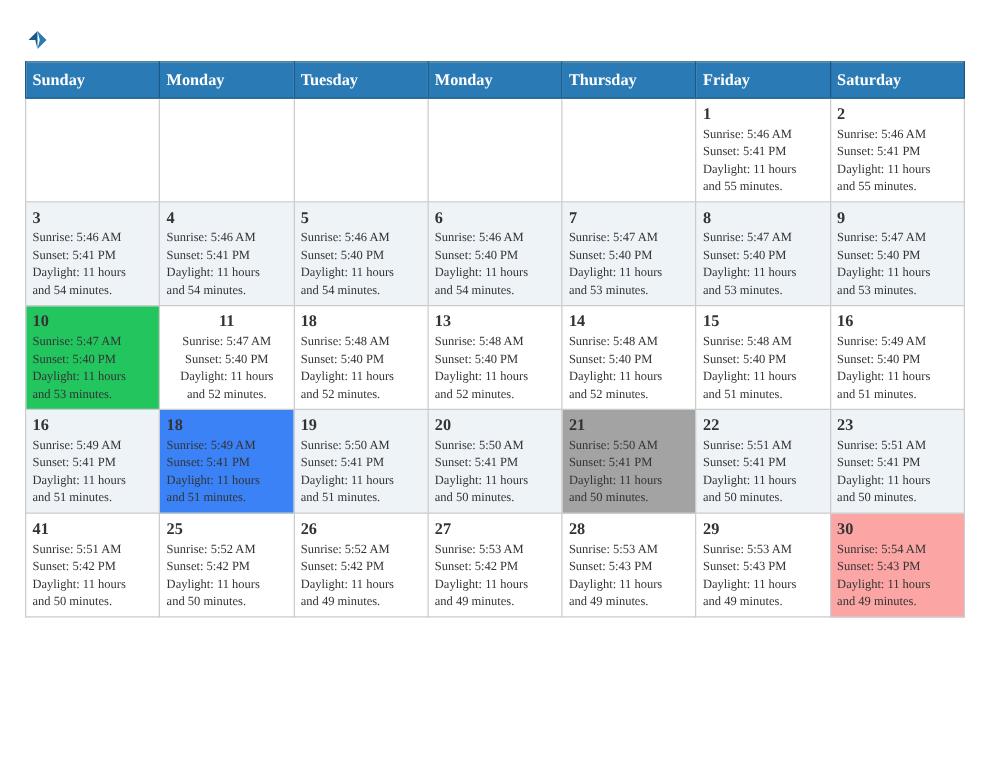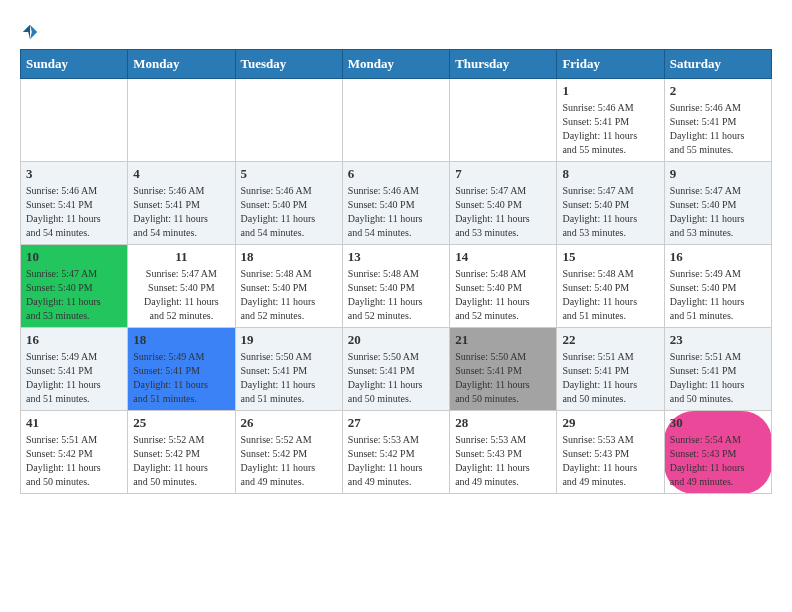--- a/index.html
+++ b/index.html
@@ -345,21 +345,21 @@
 Daylight: 11 hours
 and 49 minutes.</div>
           </td>
           <td style="background: rgb(255, 255, 255);">
             <span class="day-number">29</span>
             <div class="day-info" style="white-space: pre-line;">Sunrise: 5:53 AM
 Sunset: 5:43 PM
 Daylight: 11 hours
 and 49 minutes.</div>
           </td>
-          <td style="background: #ec4899; border-radius: 30px;">
+          <td style="background: #fca5a5;">
             <span class="day-number">30</span>
             <div class="day-info" style="white-space: pre-line;">Sunrise: 5:54 AM
 Sunset: 5:43 PM
 Daylight: 11 hours
 and 49 minutes.</div>
           </td>
         </tr>
       </tbody>
   </table>
 </div>

